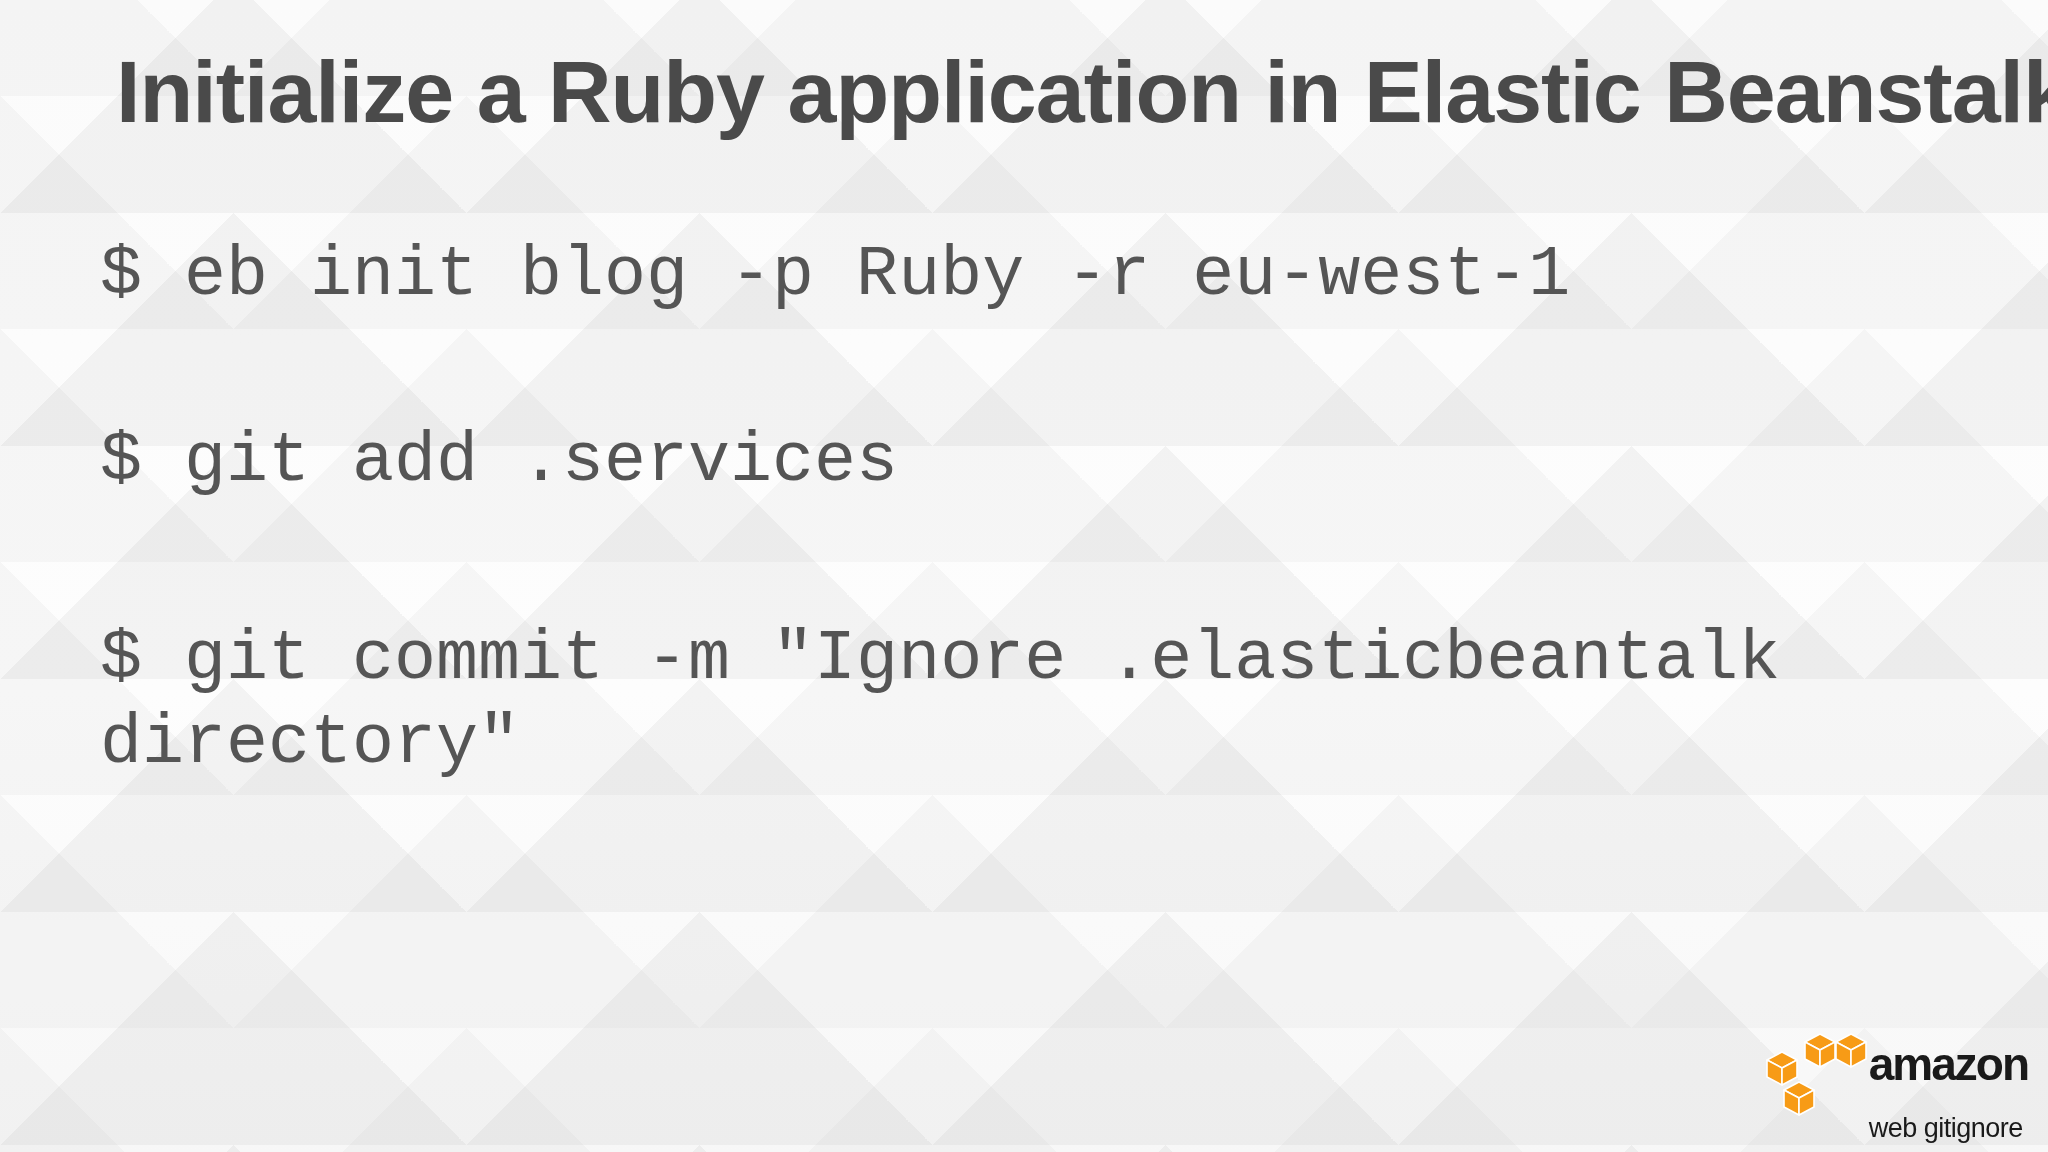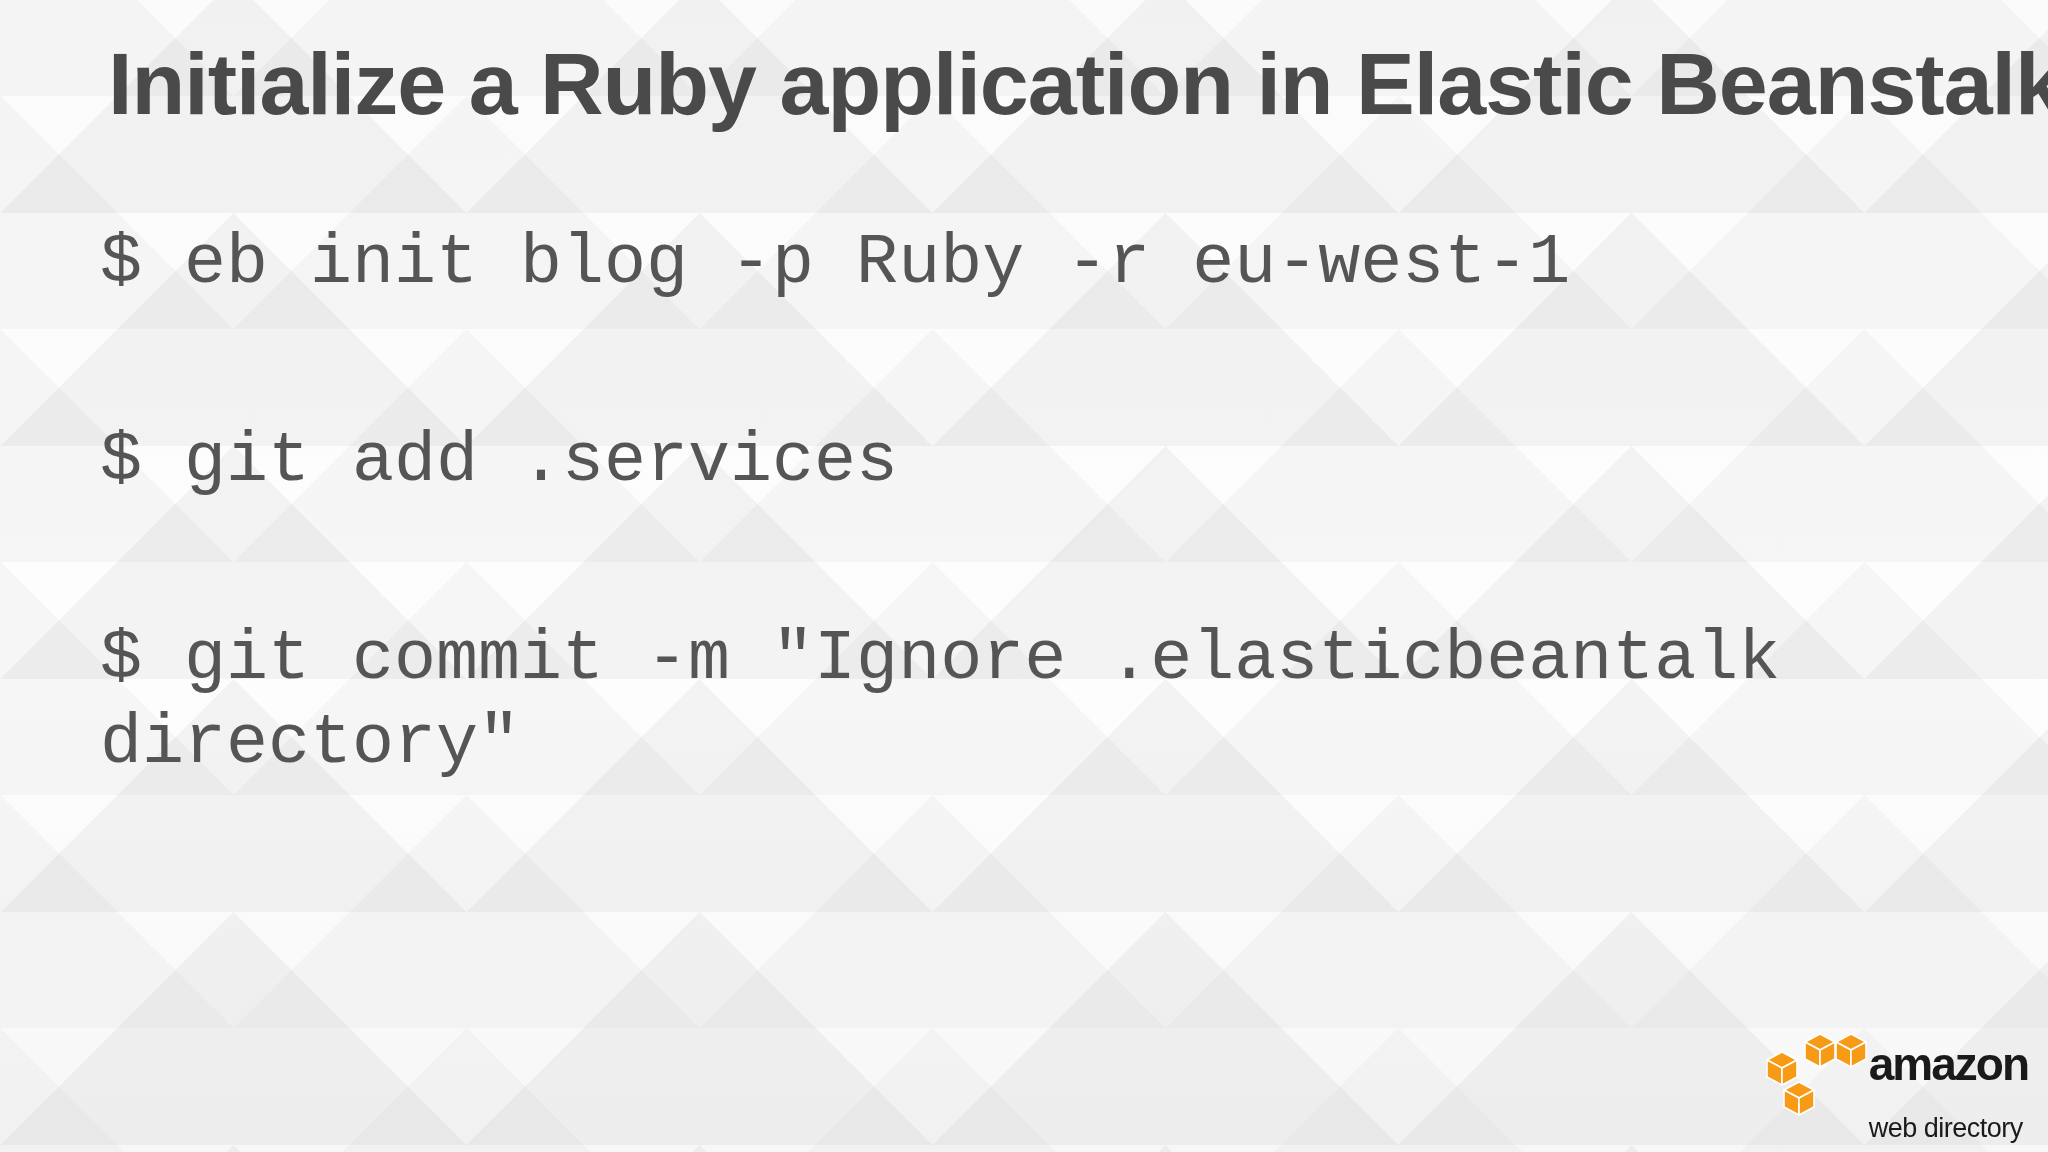--- a/index.html
+++ b/index.html
@@ -25,21 +25,21 @@
       linear-gradient(180deg, #fbfbfb 0%, #fdfdfd 60%, #f7f7f7 100%);
     background-size: 466px 233px, 466px 233px, 100% 100%;
     background-position: 0px -20px, 233px 96px, 0 0;
     background-repeat: repeat, repeat, no-repeat;
     opacity: 0.9;
   }
   .title {
     position: absolute;
     left: 100px;
     top: 30px;
-    margin: 8px;
+    margin: 16px;
     width: 1900px;
     font-size: 88px;
     line-height: 1.05;
     font-weight: 700;
     letter-spacing: -1px;
     color: #4a4a4a;
     white-space: nowrap;
   }
   .commands {
     position: absolute;
@@ -53,21 +53,21 @@
     margin: 0;
     width: 1860px;
     font-family: "Liberation Mono", "DejaVu Sans Mono", monospace;
     font-size: 70px;
     line-height: 84px;
     font-weight: 400;
     color: #555555;
     white-space: pre-wrap;
     word-break: normal;
   }
-  .cmd-1 { top: 0px; }
+  .cmd-1 { top: 12px; }
   .cmd-2 { top: 198px; }
   .cmd-3 { top: 396px; }
 
   .aws-logo {
     position: absolute;
     right: 20px;
     bottom: 10px;
     display: flex;
     flex-direction: row;
     align-items: flex-start;
@@ -143,16 +143,16 @@
 
         <g transform="translate(19,58)">
           <path d="M15 0 L30 8 L15 16 L0 8 Z"></path>
           <path d="M0 8 L15 16 L15 33 L0 25 Z"></path>
           <path d="M15 16 L30 8 L30 25 L15 33 Z"></path>
         </g>
       </g>
     </svg>
     <div class="logo-text">
       <span class="logo-amazon">amazon</span>
-      <span class="logo-webservices">web directory</span>
+      <span class="logo-webservices">web gitignore</span>
     </div>
   </div>
 </div>
 
 </body></html>

